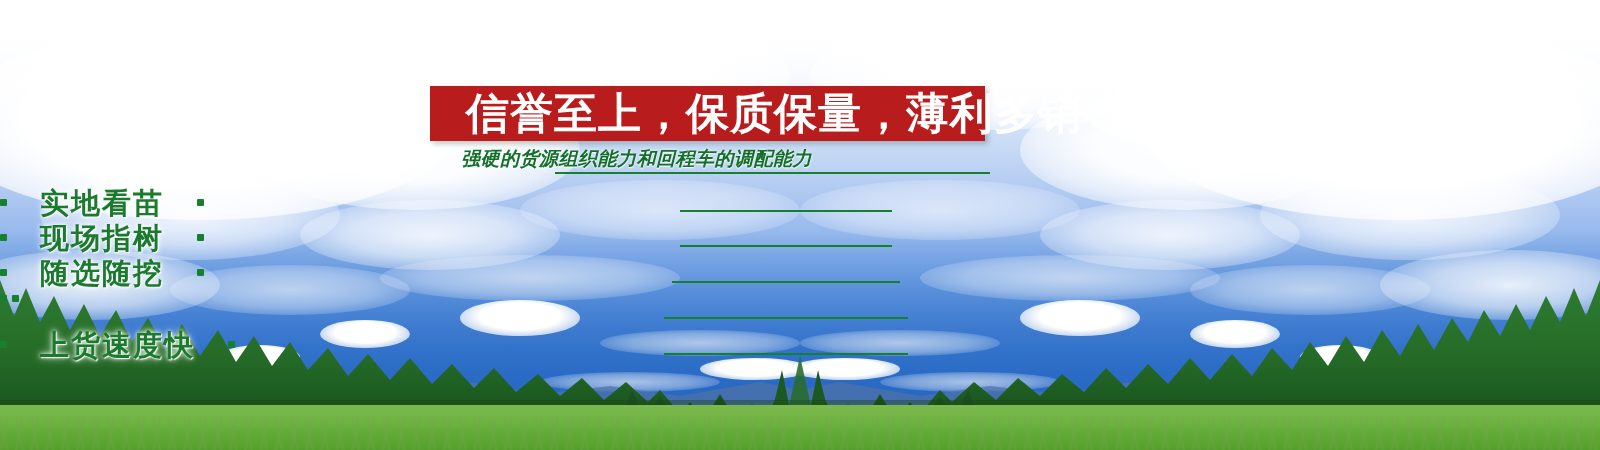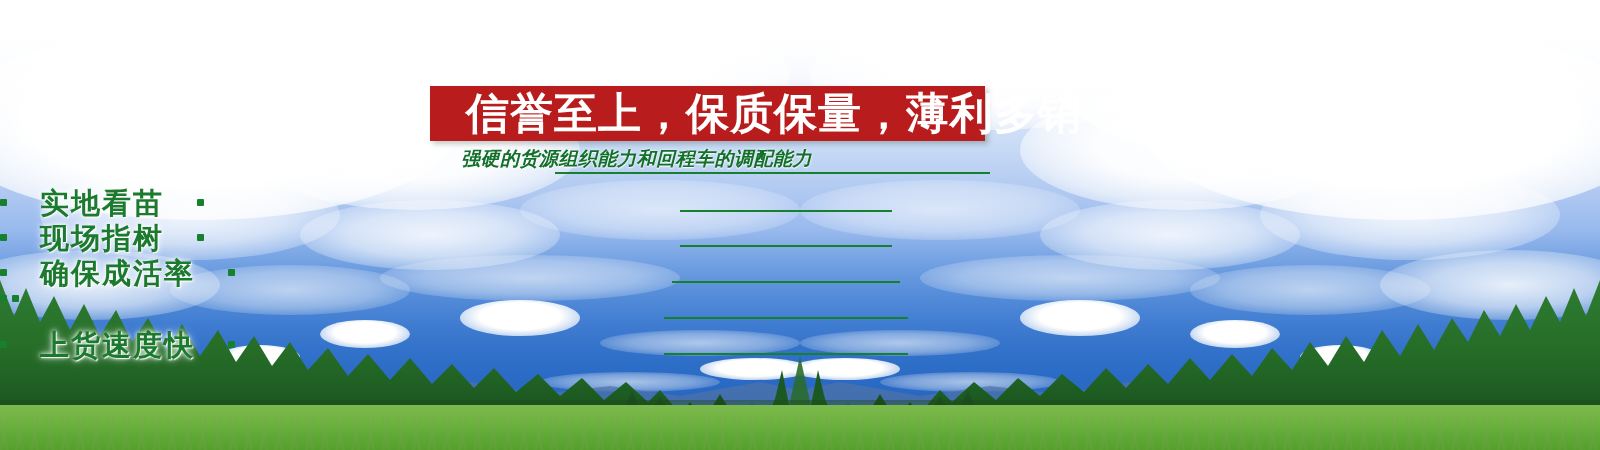--- a/index.html
+++ b/index.html
@@ -415,21 +415,21 @@
 
     <div class="feature" style="top:219px;">
       <span class="dot"></span>
       <span class="txt">现场指树</span>
       <span class="dot"></span>
     </div>
     <div class="feature-rule" style="left:680px; top:245px; width:212px;"></div>
 
     <div class="feature" style="top:254px;">
       <span class="dot"></span>
-      <span class="txt">确保成活率</span>
+      <span class="txt">随选随挖</span>
       <span class="dot"></span>
     </div>
     <div class="feature-rule" style="left:672px; top:281px; width:228px;"></div>
 
     <div class="feature" style="top:290px;">
       <span class="dot"></span>
       <span class="dot"></span>
     </div>
     <div class="feature-rule" style="left:664px; top:317px; width:244px;"></div>
 

